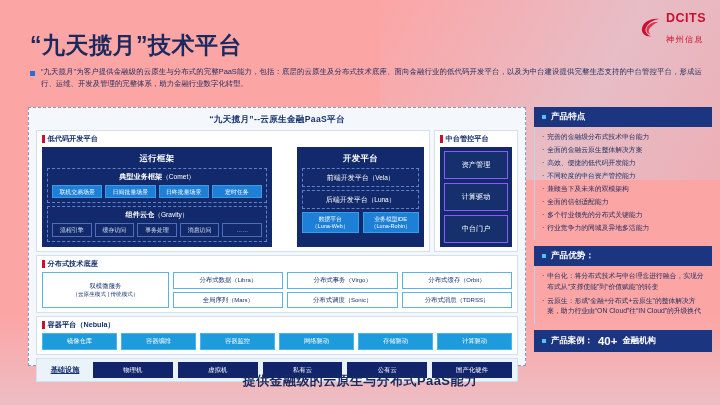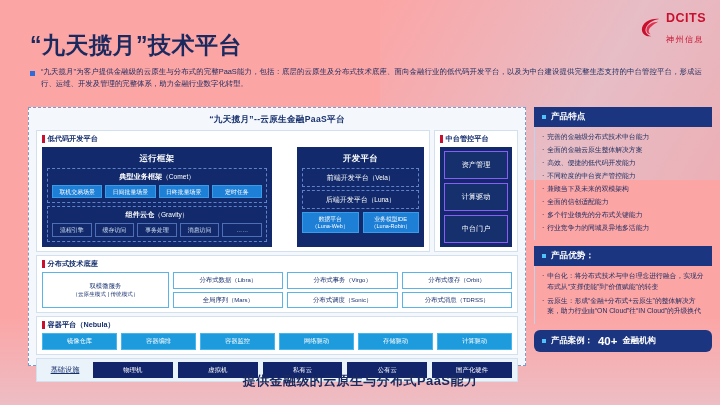--- a/index.html
+++ b/index.html
@@ -130,21 +130,21 @@
     flex:1; background:#1E9BDC; color:#fff; font-size:6.3px; text-align:center;
     padding:3px 2px; border:1px solid #46B6ED;
   }
 
   
   .infra{
     display:flex; align-items:center; gap:5px;
     background:#EAF2FA; border:1px solid #D3E0EE; padding:3px 5px;
   }
   .infra-label{
-    font-size:7.2px; font-weight:normal; color:#17306E; width:46px; flex:none;
+    font-size:7.2px; font-weight:bold; color:#17306E; width:46px; flex:none;
     text-align:center; text-decoration:underline;
   }
   .infra-chip{
     flex:1; background:#12256B; color:#fff; font-size:6.4px; text-align:center;
     padding:3.5px 2px;
   }
 
   
   .rside{ position:absolute; left:534px; top:107px; width:178px; }
   .panel{ margin-bottom:6px; }
@@ -158,21 +158,21 @@
   }
   .blt{
     font-size:6.8px; color:#1B2A5E; line-height:1.55; display:flex; gap:3px;
     margin-bottom:2.5px;
   }
   .blt .dot{ flex:none; }
   .blt.multi{ line-height:1.6; }
 
   .case{
     background:#1B3580; color:#fff; padding:5px 8px;
-    display:flex; align-items:center; gap:5px; font-size:8.4px; font-weight:bold;border-radius:6px;
+    display:flex; align-items:center; gap:5px; font-size:8.4px; font-weight:bold;
   }
   .case .sq{ width:4px; height:4px; background:#4FC3F7; flex:none; }
   .case .num{ font-size:11.5px; }
 
   
   .tagline{
     position:absolute; left:0; right:0; top:372px; text-align:center;
     font-size:13px; font-weight:bold; color:#1B2A5E; letter-spacing:.4px;
   }
 </style>

